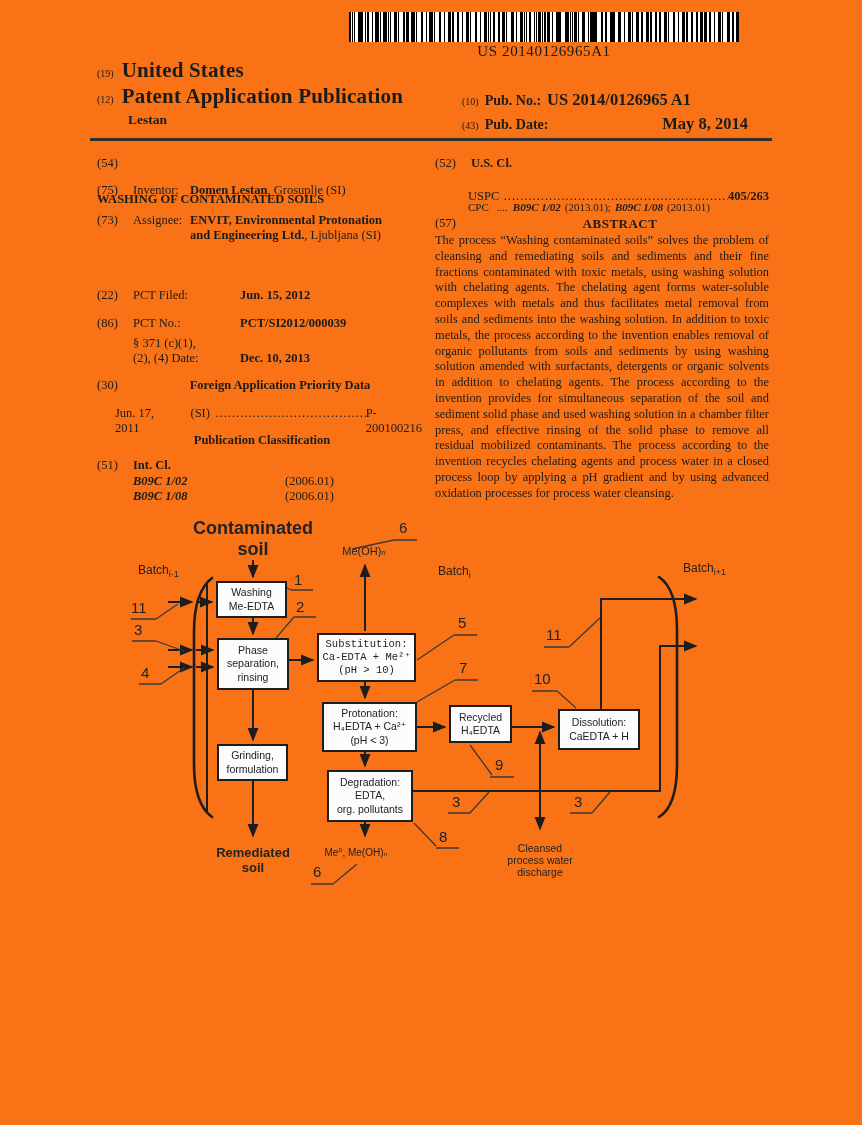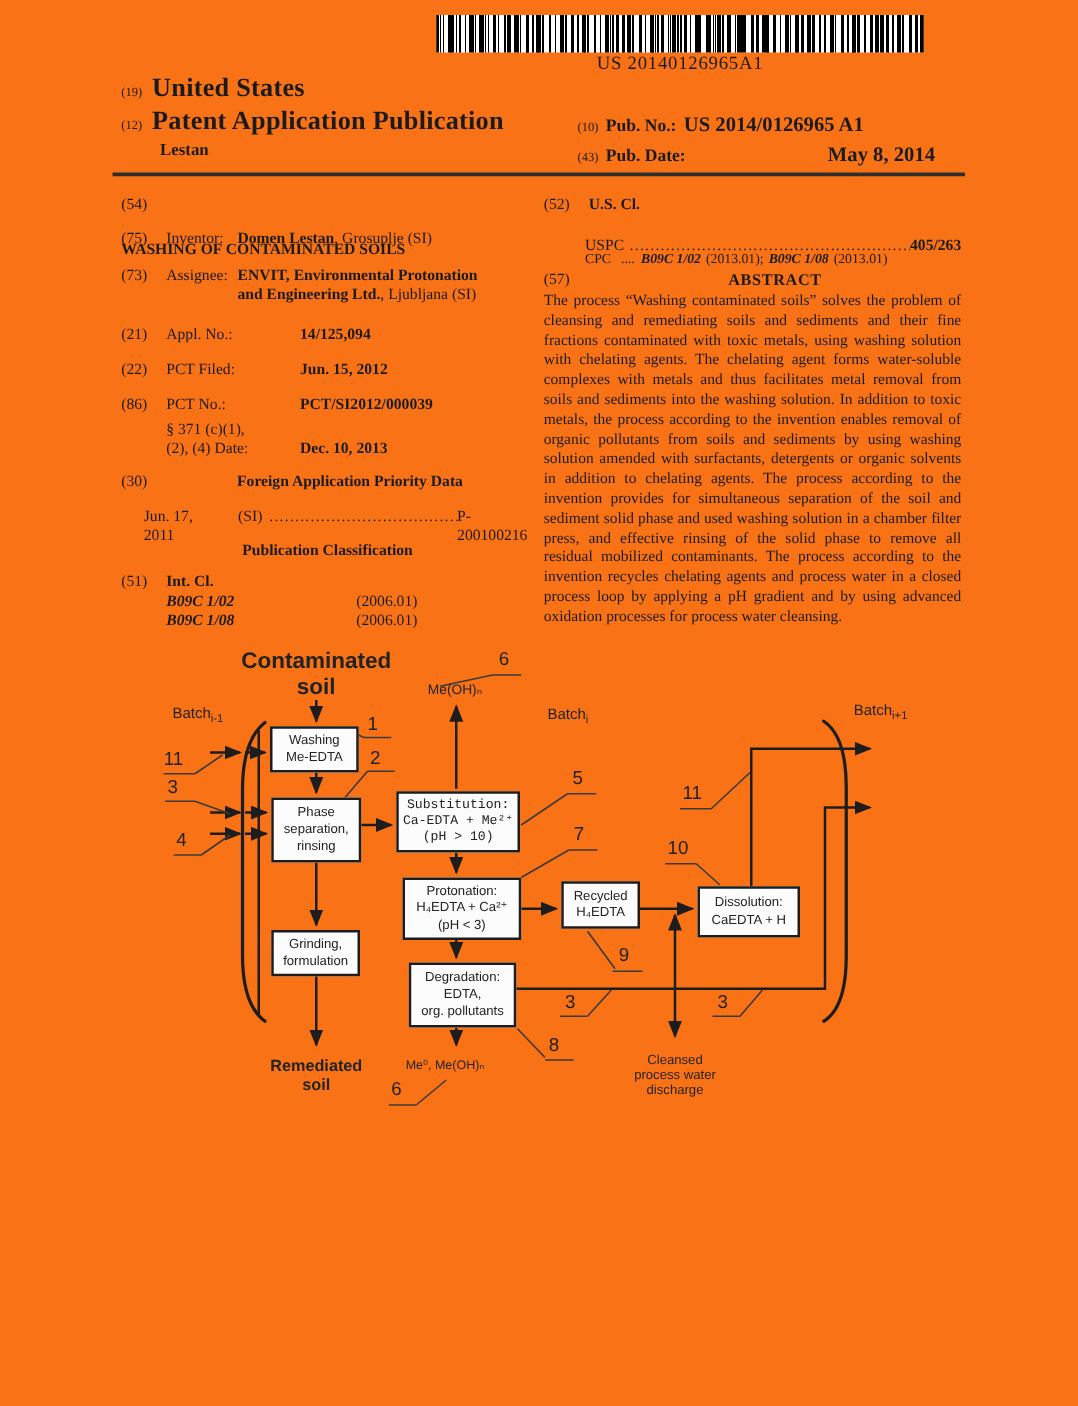--- a/index.html
+++ b/index.html
@@ -109,25 +109,20 @@
       <span class="lbl57">Inventor:</span>
       <span><span class="b">Domen Lestan</span><span>, Grosuplje (SI)</span></span>
     </div>
     <div class="row" style="top:61px;">
       <span class="code">(73)</span>
       <span class="lbl57">Assignee:</span>
       <span>
         <span class="b">ENVIT, Environmental Protonation</span><br>
         <span class="b">and Engineering Ltd.</span><span>, Ljubljana (SI)</span>
       </span>
-    </div>
-    <div class="row" style="top:108px;">
-      <span class="code">(21)</span>
-      <span class="lbl107">Appl. No.:</span>
-      <span class="b">14/125,094</span>
     </div>
     <div class="row" style="top:136px;">
       <span class="code">(22)</span>
       <span class="lbl107">PCT Filed:</span>
       <span class="b">Jun. 15, 2012</span>
     </div>
     <div class="row" style="top:164px;">
       <span class="code">(86)</span>
       <span class="lbl107">PCT No.:</span>
       <span class="b">PCT/SI2012/000039</span>

